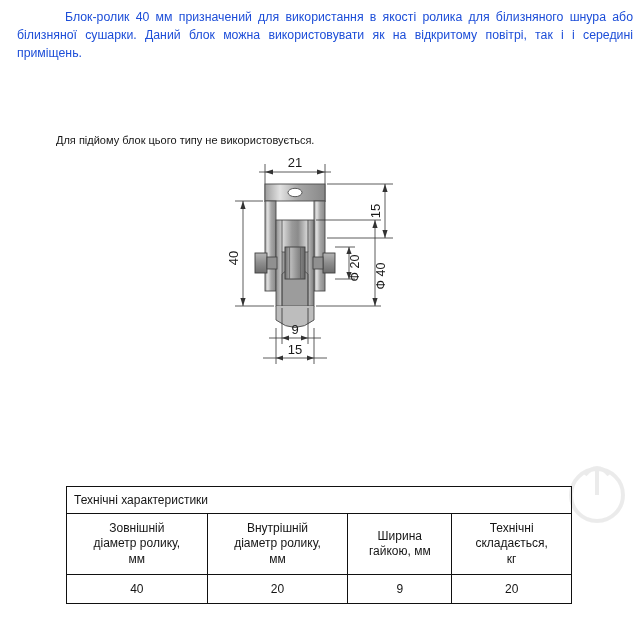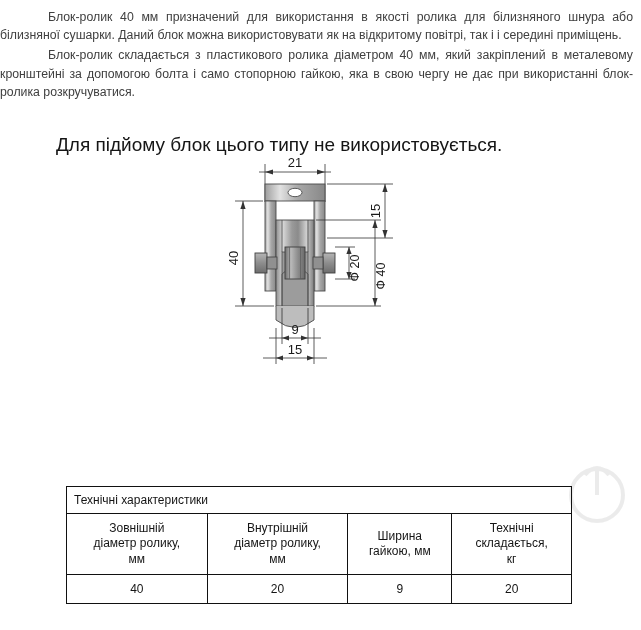--- a/index.html
+++ b/index.html
@@ -15,39 +15,39 @@
     position: relative;
     overflow: hidden;
   }
   .page {
     position: relative;
     width: 641px;
     height: 630px;
   }
   .text-block {
     position: absolute;
-    left: 0;
+    left: 17px;
     right: 8px;
     top: 8px;
     font-size: 12.3px;
     line-height: 1.48;
     text-align: justify;
-    color: #404040;
+    color: #1d4ed8;
   }
   .para {
     margin: 0 0 2px 0;
     text-indent: 48px;
     text-align: justify;
   }
   .para:last-child { margin-bottom: 0; }
   .headline {
     position: absolute;
     left: 56px;
     top: 134px;
-    font-size: 19px;
+    font-size: 11px;
     color: #151515;
     white-space: nowrap;
   }
 
   
   .drawing {
     position: absolute;
     left: 225px;
     top: 152px;
     width: 230px;
@@ -98,21 +98,20 @@
     font-size: 12px;
   }
 </style>
 </head>
 <body>
 
 <div class="page">
 
   <div class="text-block">
     <p class="para">Блок-ролик 40 мм призначений для використання в якості ролика для білизняного шнура або білизняної сушарки. Даний блок можна використовувати як на відкритому повітрі, так і і середині приміщень.</p>
-    <p class="para">Блок-ролик складається з пластикового ролика діаметром 40 мм, який закріплений в металевому кронштейні за допомогою болта і само стопорною гайкою, яка в свою чергу не дає при використанні блок-ролика розкручуватися.</p>
   </div>
 
   <div class="headline">Для підйому блок цього типу не використовується.</div>
 
   <div class="drawing">
     <svg width="230" height="235" viewBox="0 0 230 235" xmlns="http://www.w3.org/2000/svg">
       <defs>
         <linearGradient id="wheelGrad" x1="0" y1="0" x2="1" y2="0">
           <stop offset="0%" stop-color="#8f8f8f"></stop>
           <stop offset="18%" stop-color="#d8d8d8"></stop>

